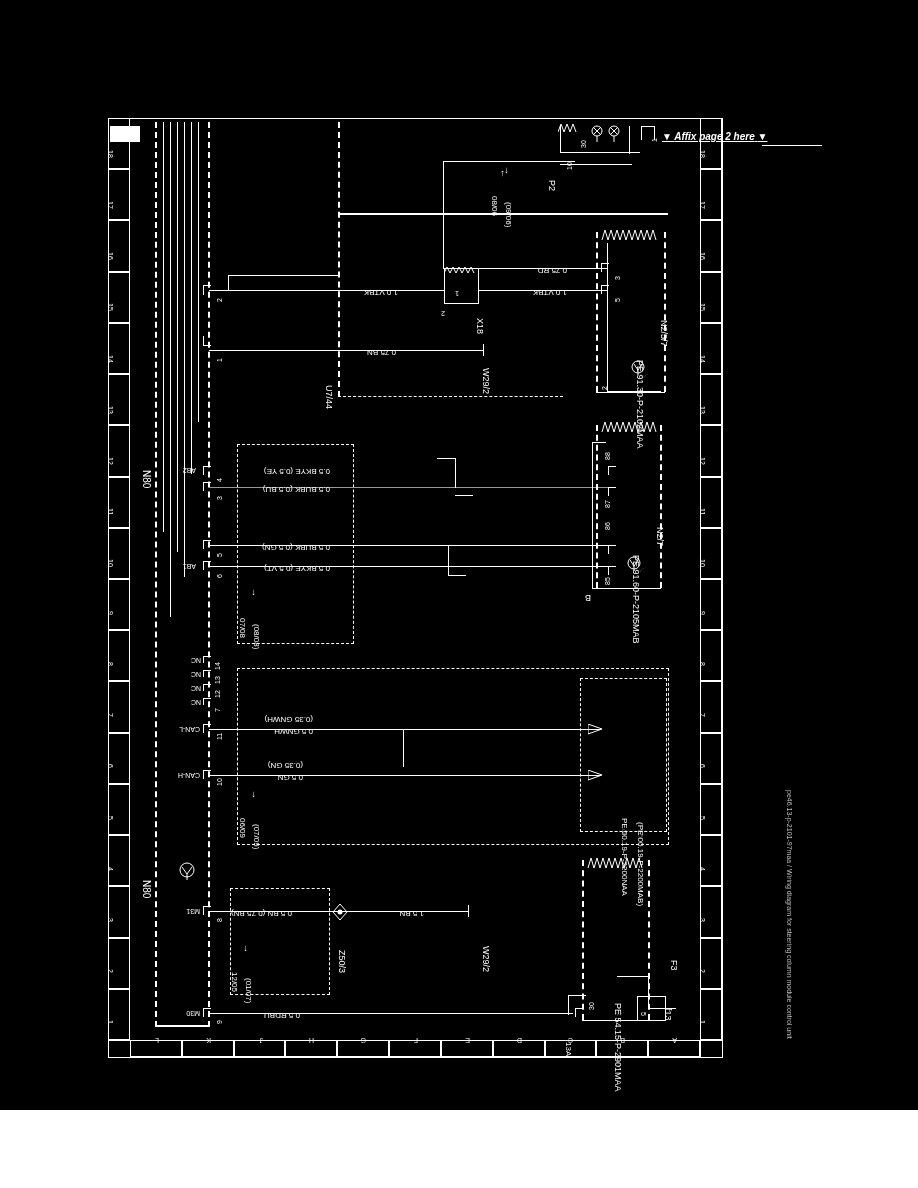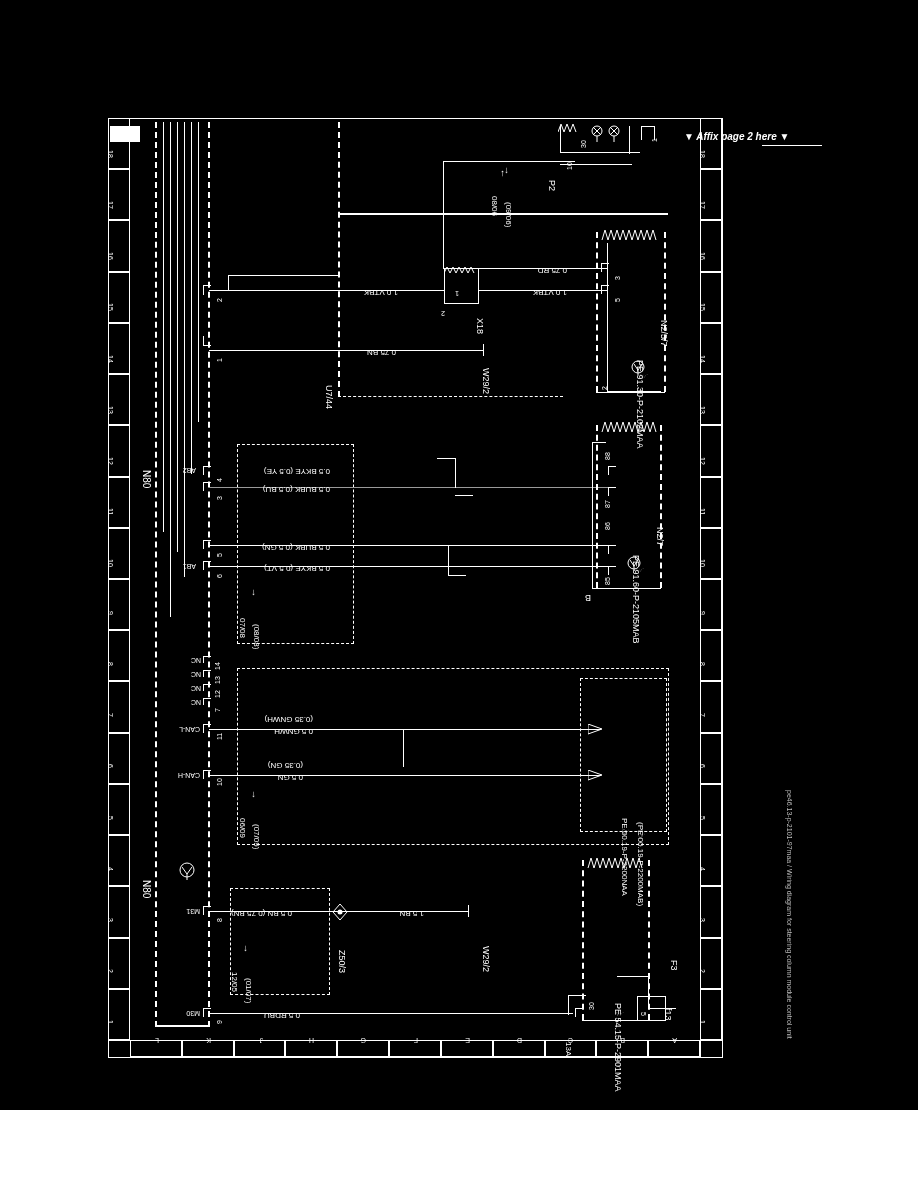--- a/index.html
+++ b/index.html
@@ -240,21 +240,21 @@
         <div class="ruler-cell" style="left: 108px; top: 937.556px; width: 22px; height: 51.2222px;"></div>
         <div class="ruler-txt" style="left: 114px; top: 969.167px;">
           <div style="position: absolute; transform: rotate(-90deg) rotate(180deg); transform-origin: left top;">2</div>
         </div>
         <div class="ruler-cell" style="left: 108px; top: 988.778px; width: 22px; height: 51.2222px;"></div>
         <div class="ruler-txt" style="left: 114px; top: 1020.39px;">
           <div style="position: absolute; transform: rotate(-90deg) rotate(180deg); transform-origin: left top;">1</div>
         </div>
       </div>
 
-    <div class="affix" style="left:684px;top:131px;">
+    <div class="affix" style="left:662px;top:131px;text-decoration:underline;">
       <span>▼</span>
       <span>Affix page 2 here</span>
       <span>▼</span>
     </div>
     <div class="ln h1" style="left:762px;top:145px;width:60px;height:1px;"></div>
 
     <div class="dashdot-v" style="left:155px;top:122px;height:905px;border-left-style:dashed;border-left-width:2px;"></div>
     <div class="dashdot-v" style="left:208px;top:122px;height:905px;border-left-style:dashed;border-left-width:2px;"></div>
     <div class="ln h1" style="left:155px;top:1025px;width:54px;height:2px;"></div>
 

